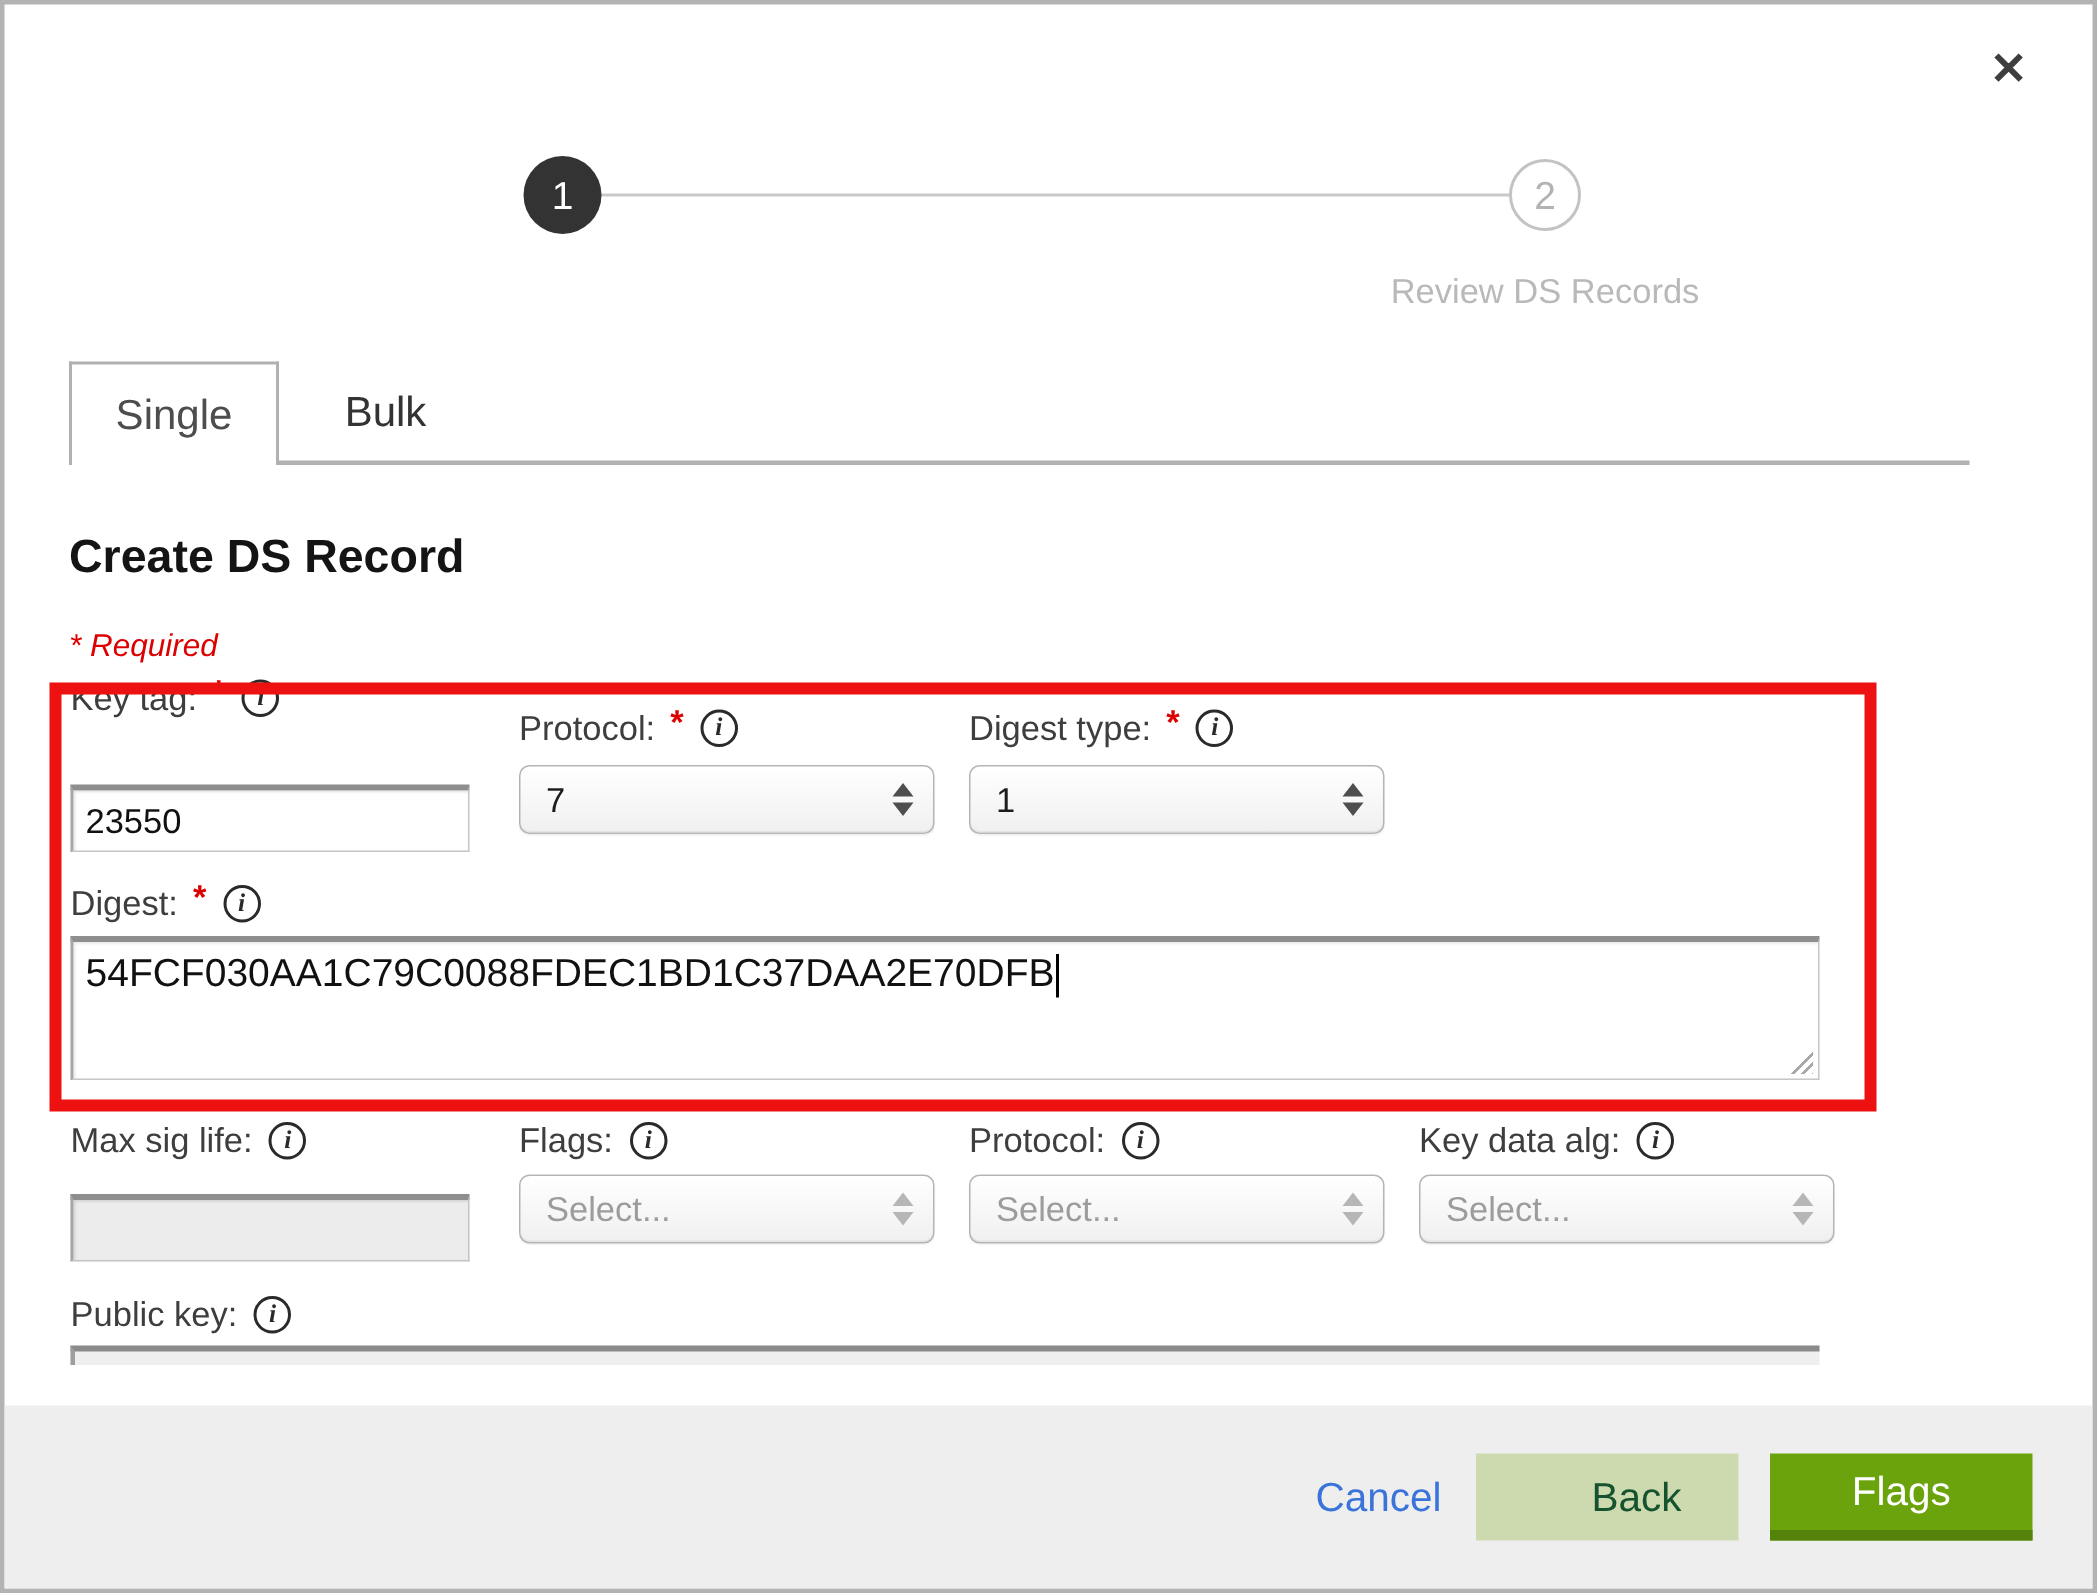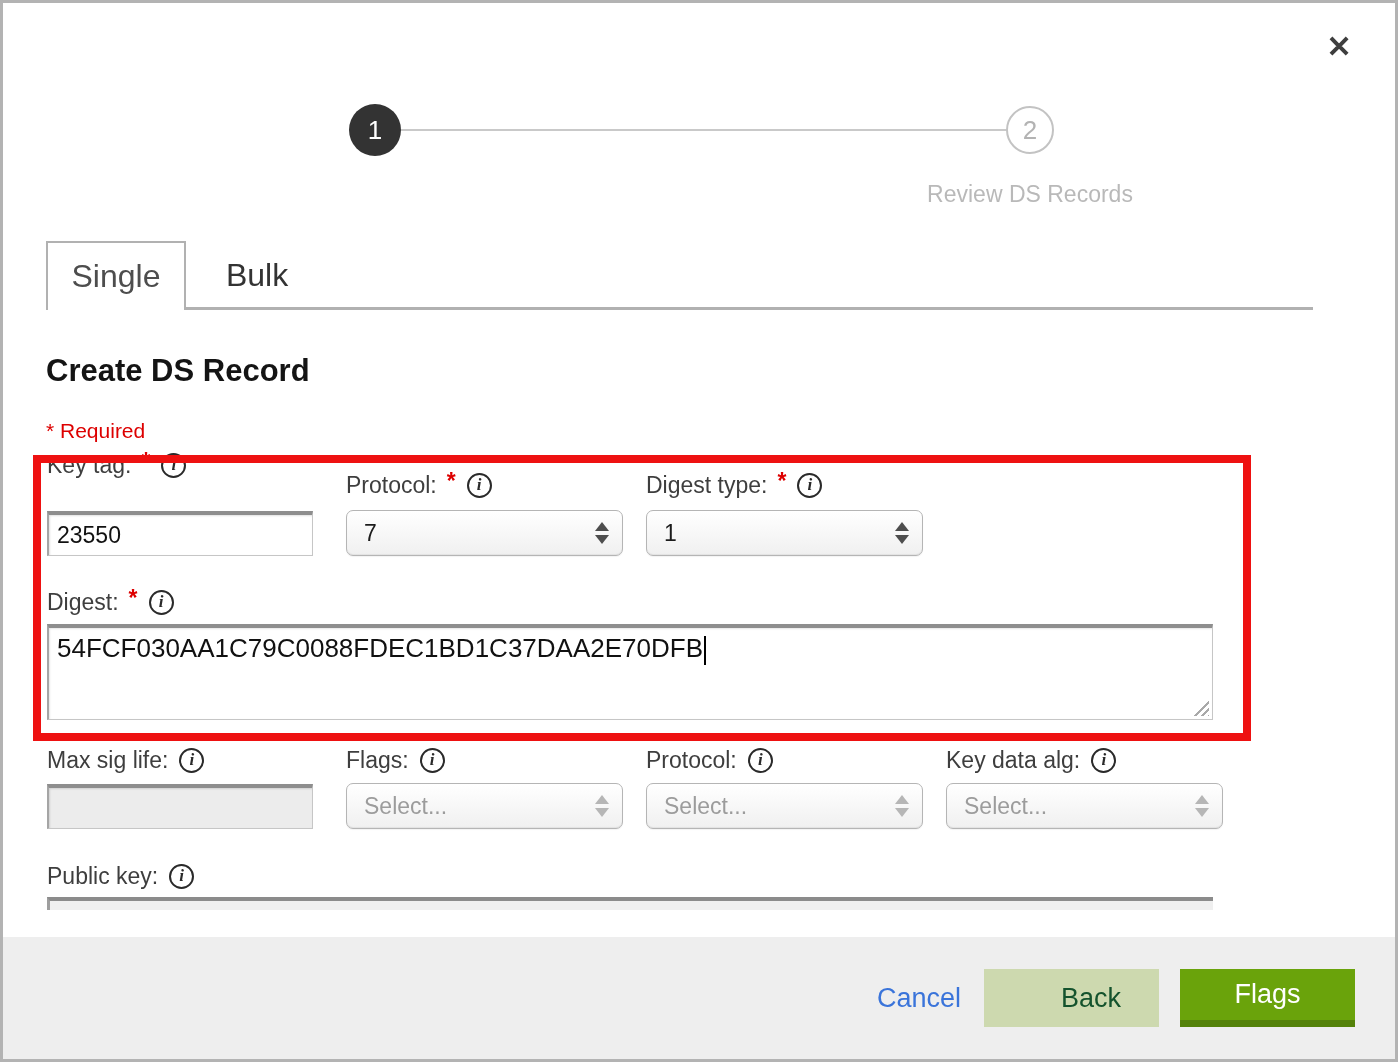--- a/index.html
+++ b/index.html
@@ -22,30 +22,30 @@
   .step-line { position:absolute; left:397px; top:126px; width:608px; height:2px; background:#c9c9c9; }
   .step-circle { position:absolute; border-radius:50%; display:flex; align-items:center; justify-content:center; font-size:26px; }
   .step-1 { left:346px; top:101px; width:52px; height:52px; background:#333; color:#fff; }
   .step-2 { left:1003px; top:103px; width:48px; height:48px; background:#fff; border:2px solid #c3c3c3; color:#b3b3b3; }
   .step-label { position:absolute; top:178px; width:320px; text-align:center; font-size:23px; color:#b9b9b9; }
   .step-label-1 { left:212px; }
   .step-label-2 { left:867px; }
 
   
   .tab-underline { position:absolute; left:43px; top:304px; width:1267px; height:3px; background:#b1b1b1; }
-  .tab { position:absolute; display:flex; align-items:center; justify-content:center; font-size:32px; cursor:pointer; }
+  .tab { position:absolute; display:flex; align-items:center; justify-content:center; font-size:28px; cursor:pointer; }
   .tab-single {
     left:43px; top:238px; width:140px; height:69px; background:#fff;
     border:2px solid #b1b1b1; border-bottom:none; color:#4d4d4d; z-index:3;
   }
   .tab-bulk { left:183px; top:240px; width:142px; height:64px; color:#333; }
 
   
   .page-title { position:absolute; left:43px; top:350px; font-size:31px; font-weight:bold; color:#141414; }
-  .required-note { position:absolute; left:43px; top:416px; font-size:21px; color:#dd0000; }
+  .required-note { position:absolute; left:43px; top:416px; font-size:21px; color:#dd0000;font-style:italic; }
 
   
   .annotation-box {
     position:absolute; left:30px; top:452px; width:1218px; height:286px;
     border:8px solid #ee1111; z-index:9; pointer-events:none;
   }
 
   
   .field-label { position:absolute; display:flex; align-items:center; gap:7px; font-size:23px; color:#3e3e3e; height:28px; }
   .req { color:#dd0000; font-size:23px; font-weight:bold; position:relative; top:-4px; margin-left:3px; }
@@ -55,21 +55,21 @@
     font-family:"Liberation Serif", serif; font-style:italic; font-weight:bold;
     font-size:17px; color:#2a2a2a; margin-left:4px; cursor:pointer; flex:none;
   }
 
   
   .text-input {
     position:absolute; height:45px; background:#fff;
     border:1px solid #c6c6c6; border-top:4px solid #8e8e8e; border-left:2px solid #a5a5a5;
     box-shadow: inset 1px 1px 2px rgba(0,0,0,0.12);
     font-family:"Liberation Sans", sans-serif; font-size:23px; color:#111;
-    padding:0 8px; border-radius:0; outline:none;
+    padding:0 8px; border-radius:0; outline:none;margin-top:12px;
   }
   .text-input:disabled { background:#ececec; }
 
   
   .select {
     position:absolute; height:46px; border:1px solid #b5b5b5; border-radius:7px;
     background:linear-gradient(#ffffff, #f0f0f0);
     box-shadow: inset 0 -1px 1px rgba(0,0,0,0.06), 0 1px 1px rgba(0,0,0,0.05);
     display:flex; align-items:center; padding:0 44px 0 17px; cursor:pointer;
   }

